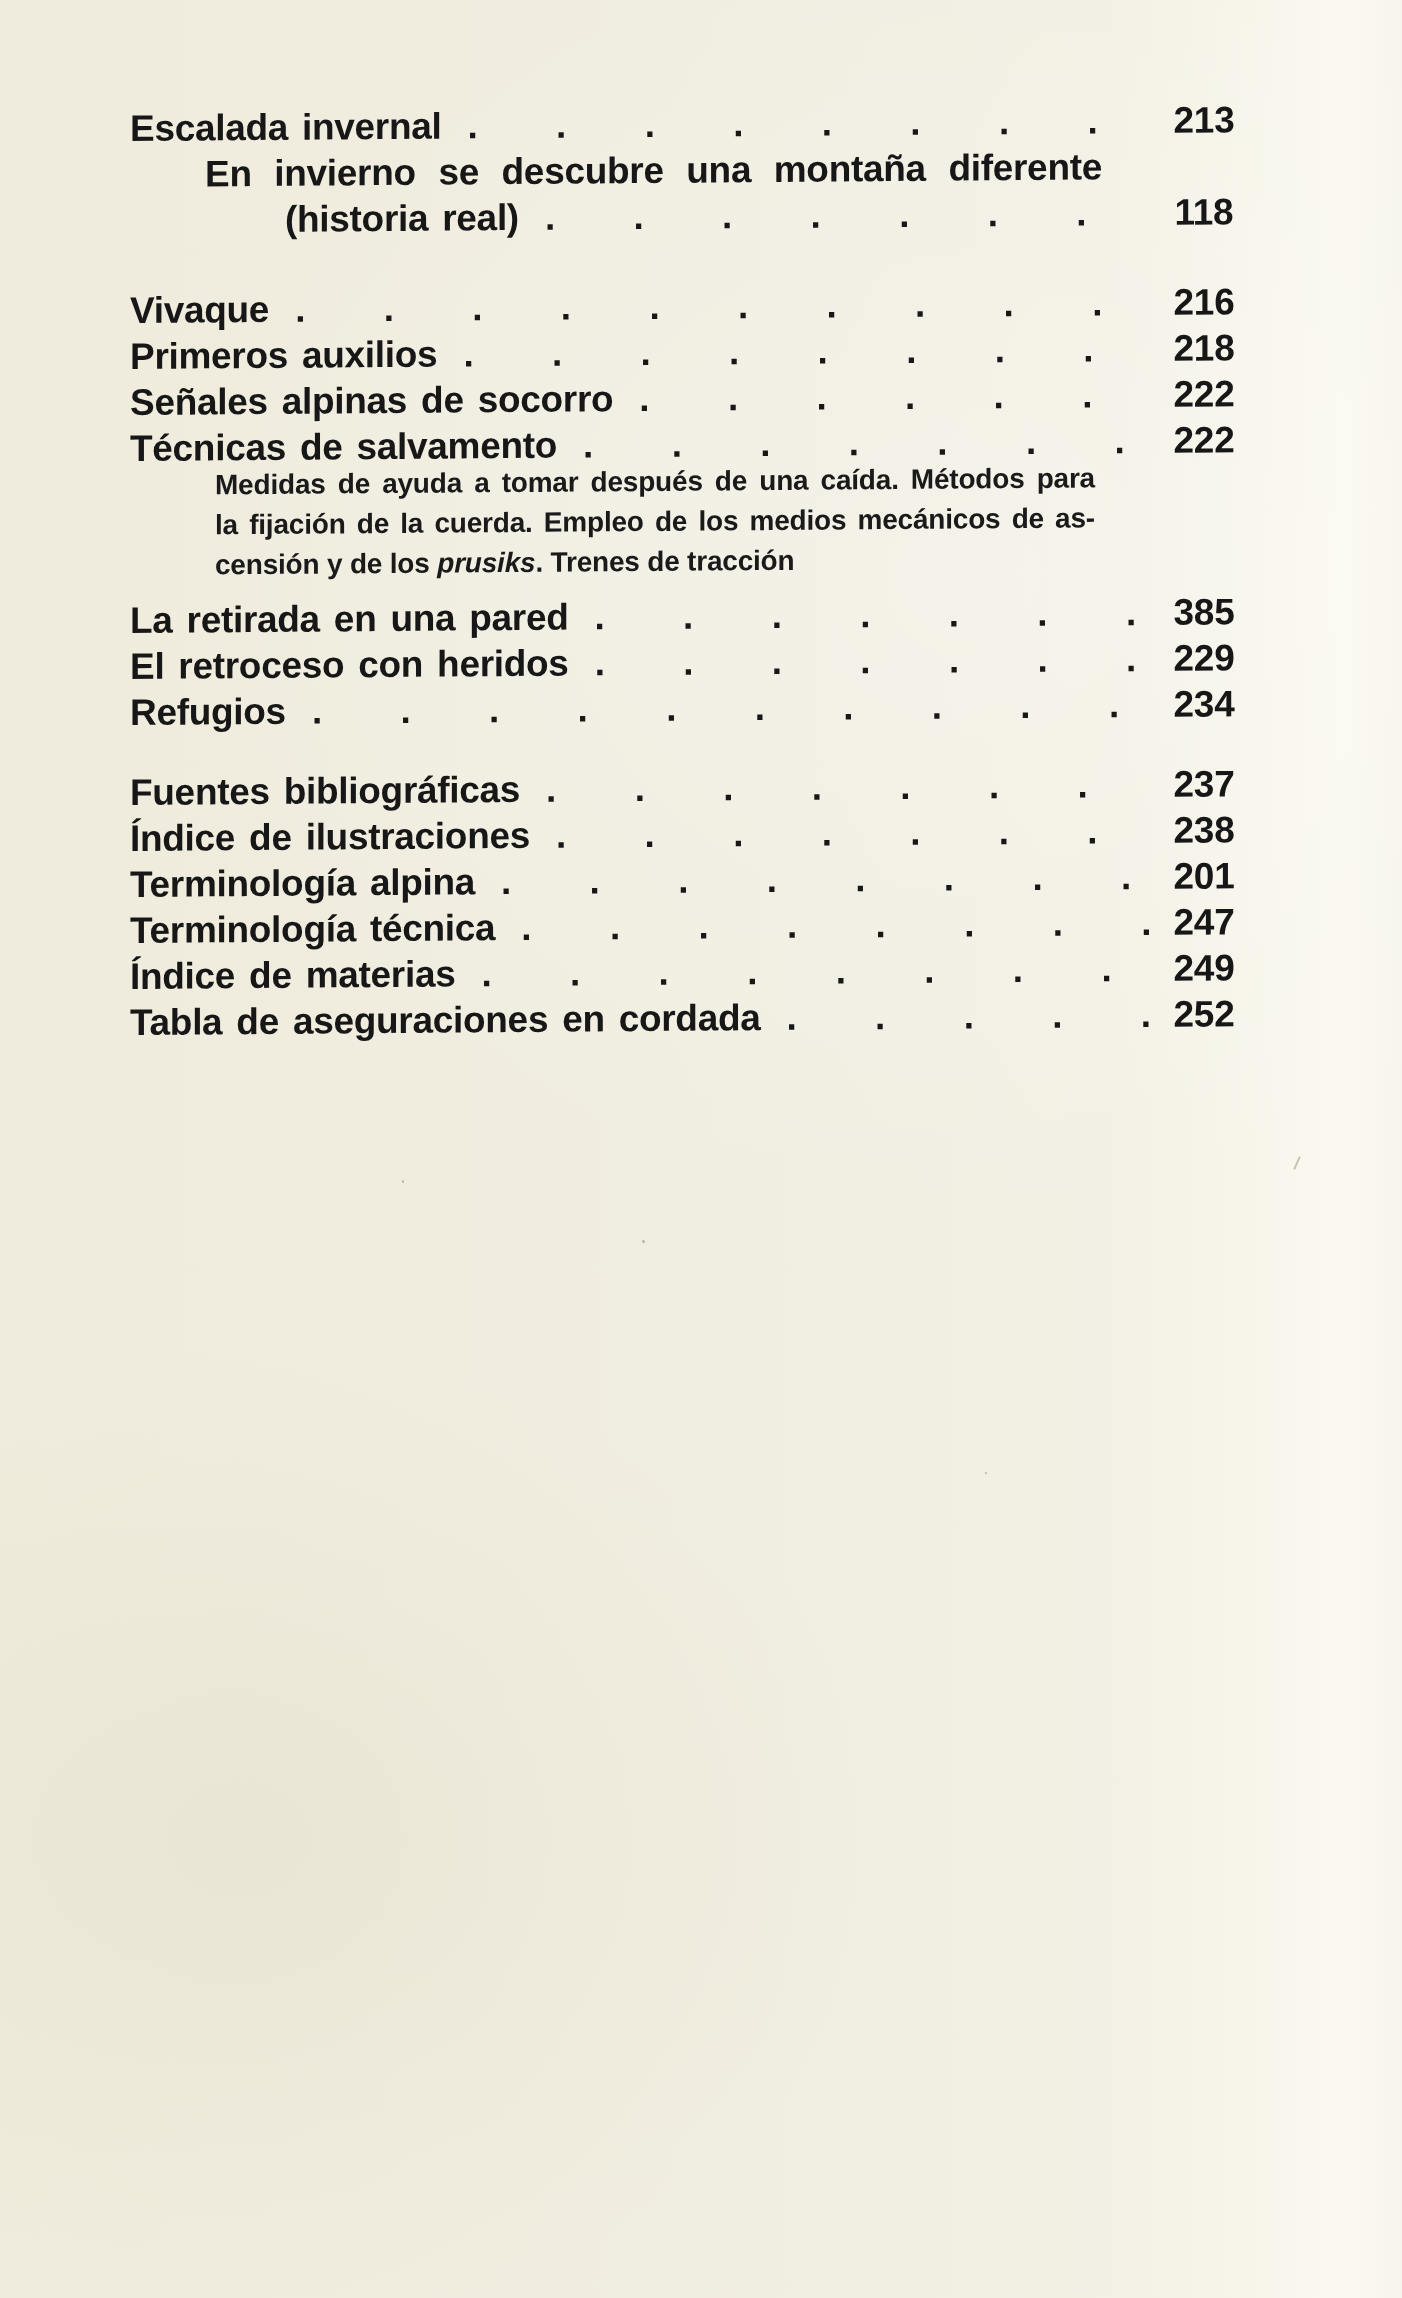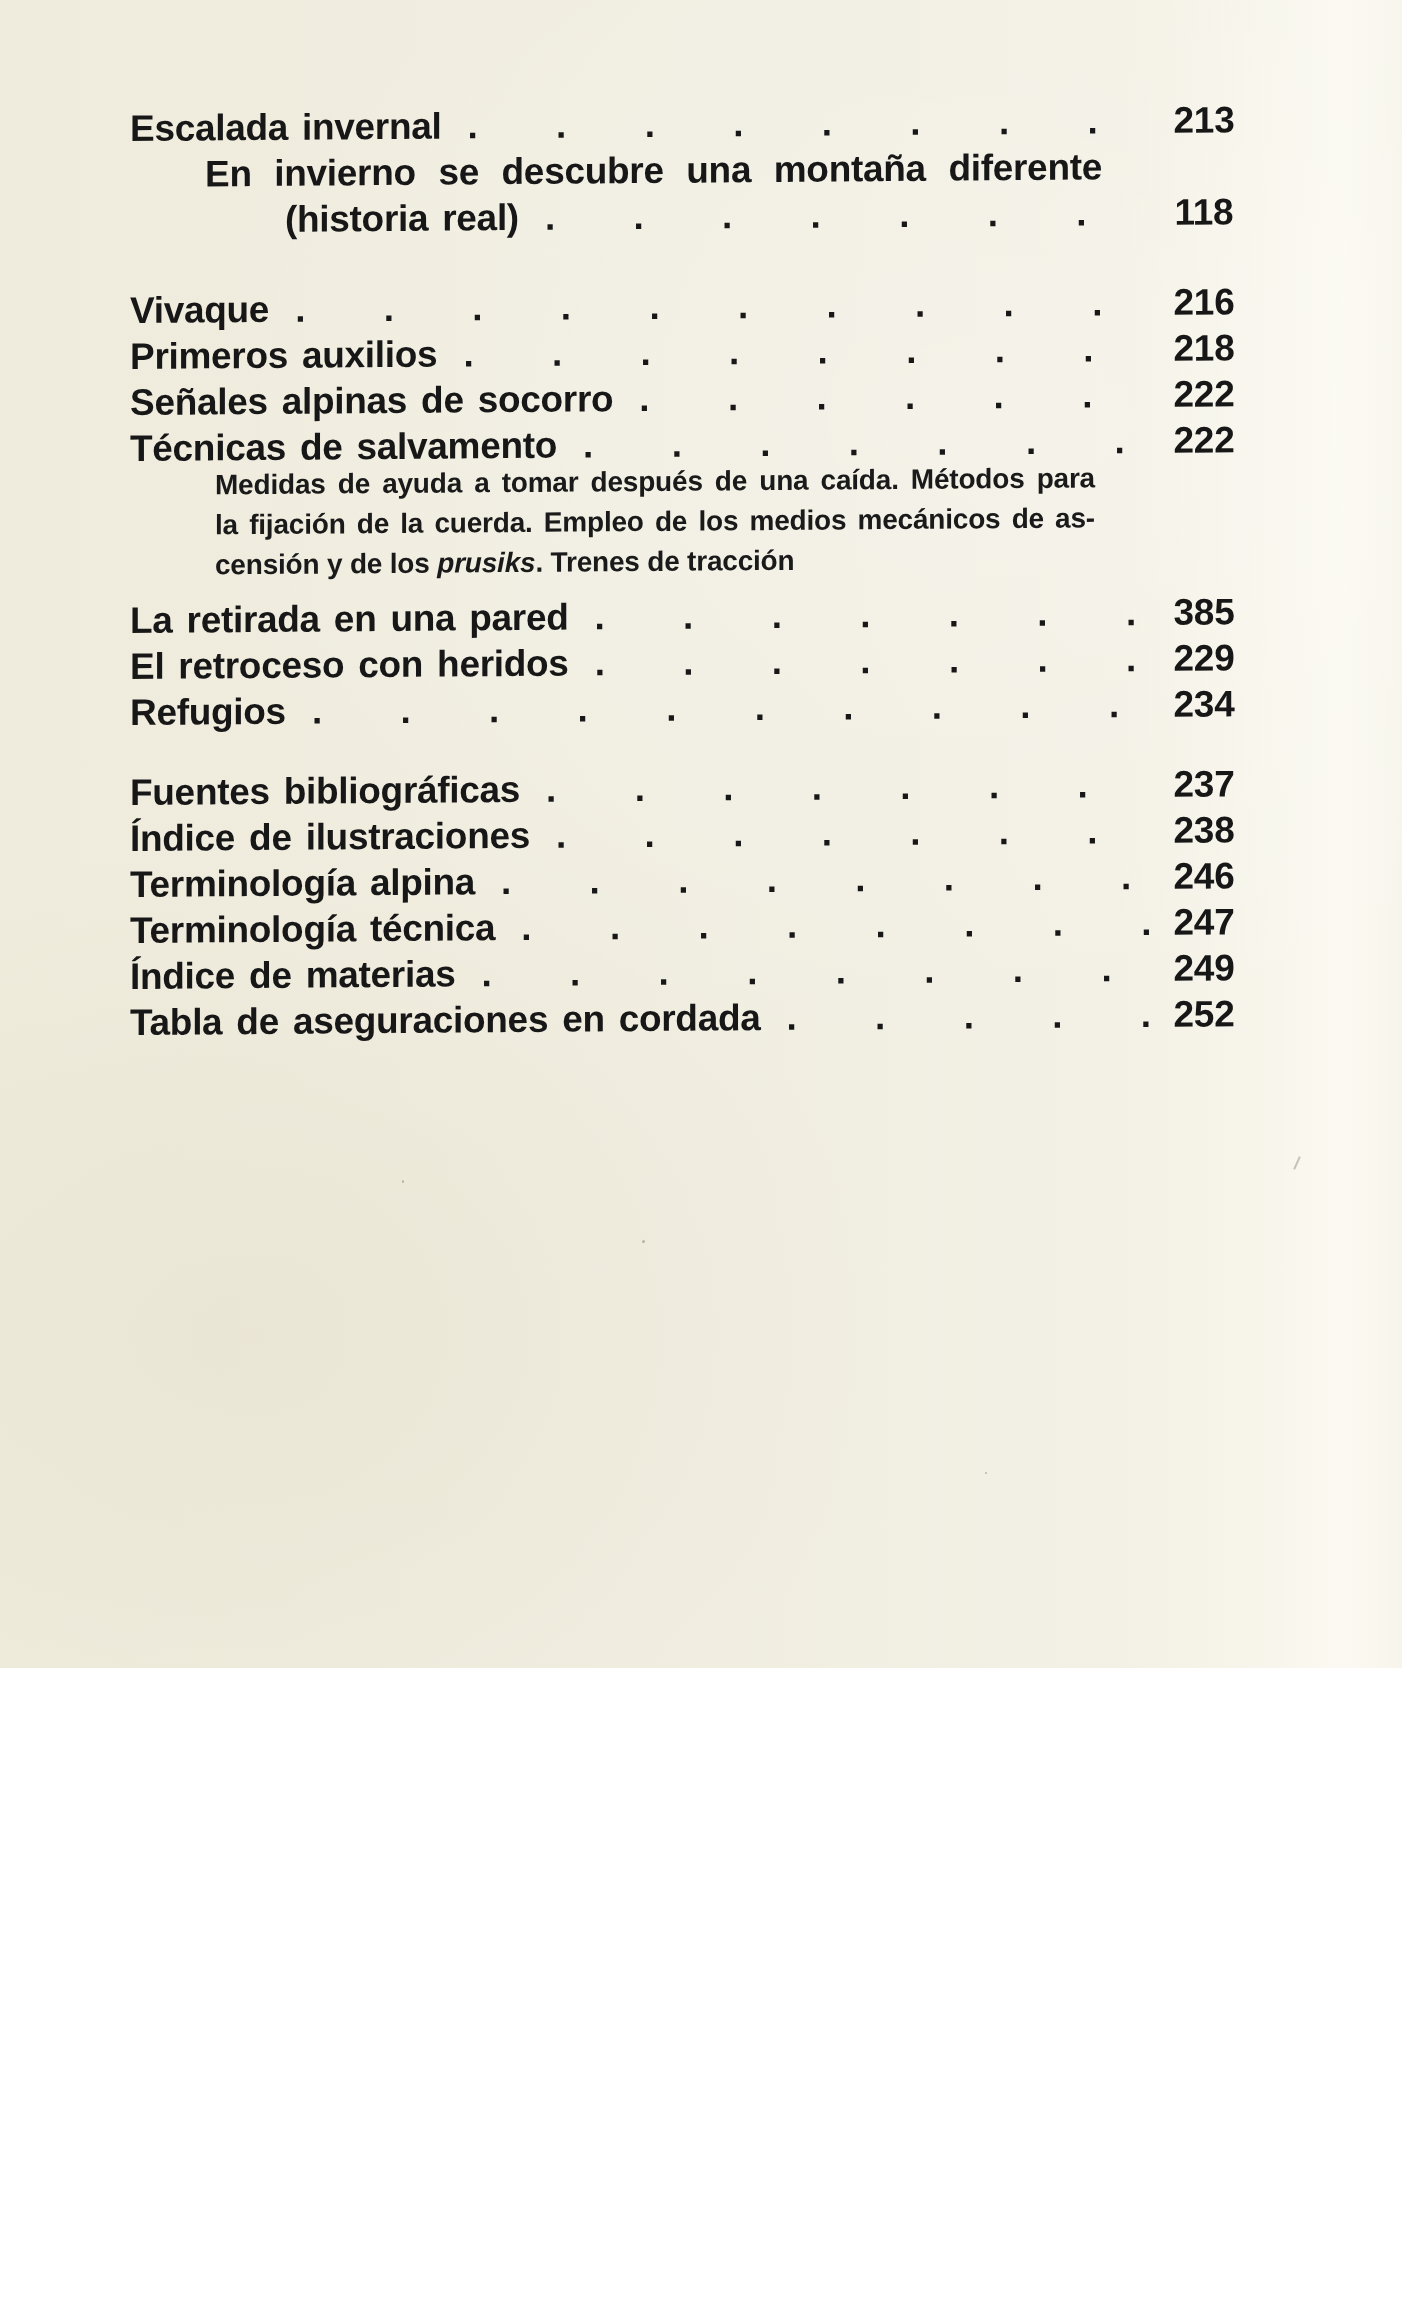--- a/index.html
+++ b/index.html
@@ -2,21 +2,21 @@
 <html><head>
 <meta charset="utf-8">
 <style>
   html, body { margin: 0; padding: 0; }
   body {
     width: 1402px; height: 2298px;
     font-family: "Liberation Sans", "DejaVu Sans", sans-serif;
   }
   .scan-page {
     position: relative;
-    width: 1402px; height: 1668px;
+    width: 1402px; height: 2298px;
     overflow: hidden;
     background:
       radial-gradient(ellipse 900px 700px at 18% 80%, rgba(222,215,192,0.30), transparent 70%),
       radial-gradient(ellipse 1100px 900px at 70% 25%, rgba(255,255,255,0.22), transparent 75%),
       linear-gradient(90deg, #efecdd 0%, #f1eee2 60%, #f3f0e5 80%, #f8f6ec 91%, #fbf9f1 96%, #f7f5eb 100%);
   }
   .toc {
     position: absolute;
     left: 130px; top: 106px;
     width: 1120px;
@@ -163,21 +163,21 @@
 
     <div class="toc-row">
       <span class="toc-title">Índice de ilustraciones</span>
       <span class="dot-leader">. . . . . . . .</span>
       <span class="page-num">238</span>
     </div>
 
     <div class="toc-row">
       <span class="toc-title">Terminología alpina</span>
       <span class="dot-leader">. . . . . . . .</span>
-      <span class="page-num">246</span>
+      <span class="page-num">201</span>
     </div>
 
     <div class="toc-row">
       <span class="toc-title">Terminología técnica</span>
       <span class="dot-leader">. . . . . . . .</span>
       <span class="page-num">247</span>
     </div>
 
     <div class="toc-row">
       <span class="toc-title">Índice de materias</span>

